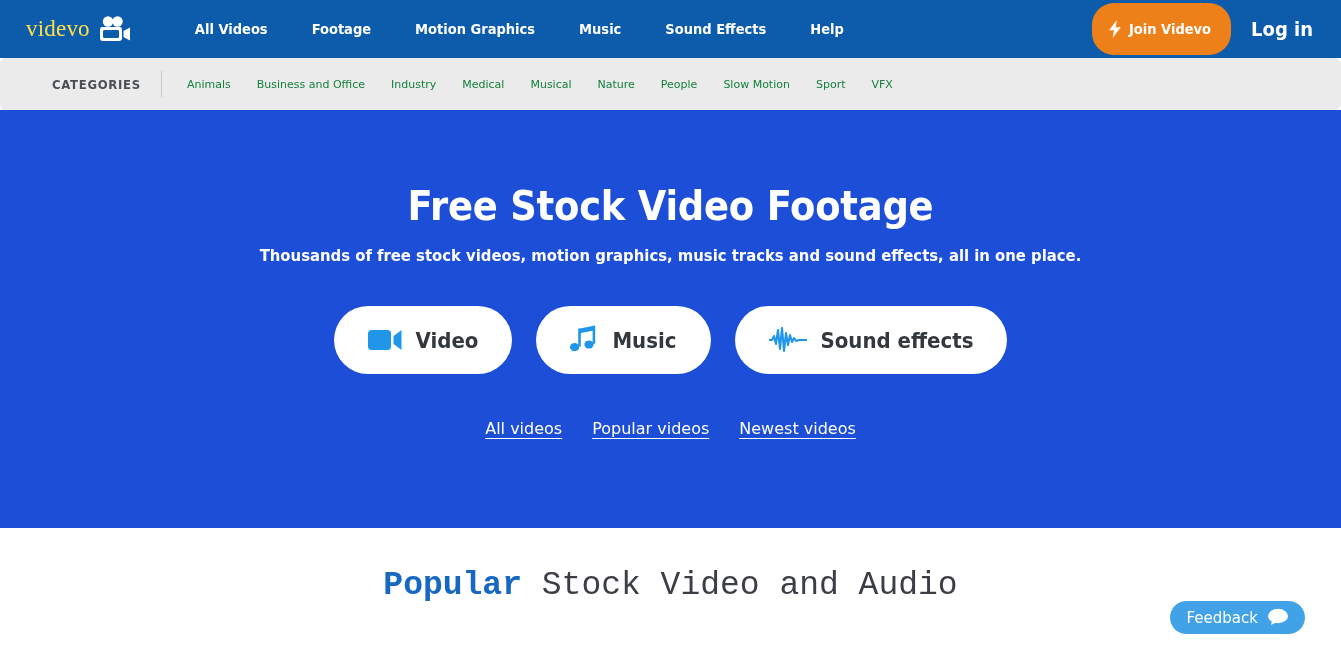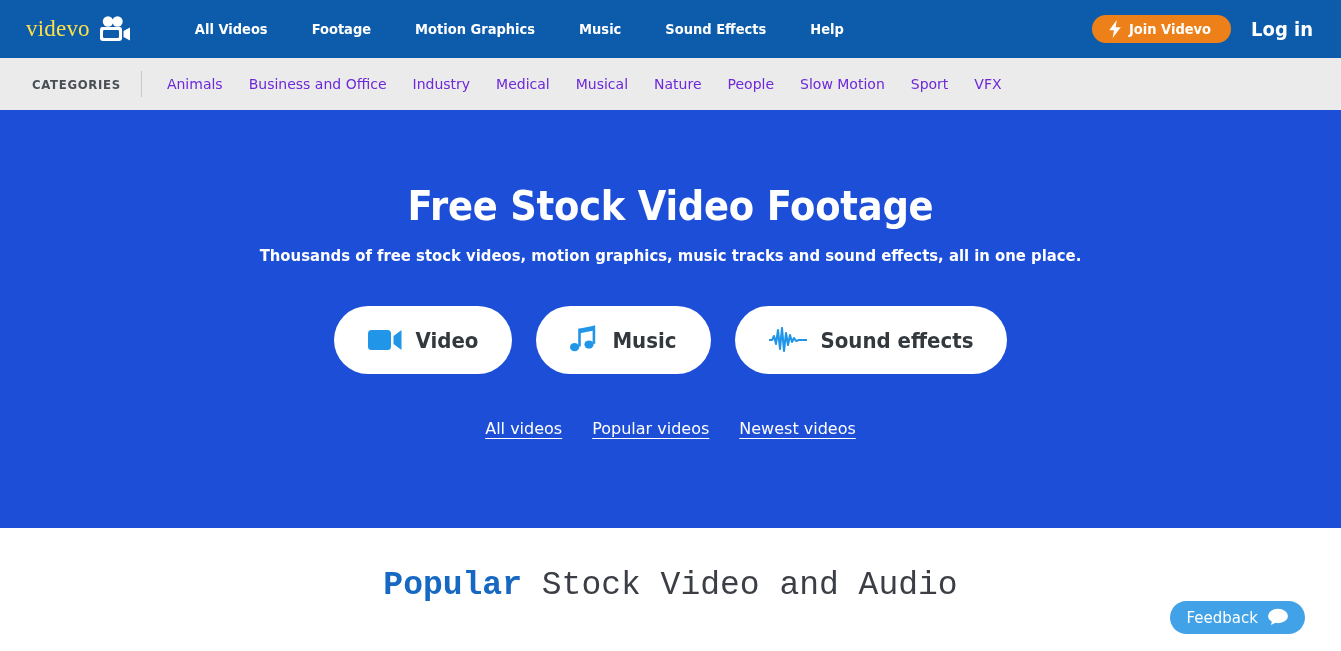--- a/index.html
+++ b/index.html
@@ -58,21 +58,21 @@
     margin-left: auto;
     display: flex;
     align-items: center;
     gap: 20px;
   }
   .join-btn {
     background: #ee8019;
     color: #ffffff;
     border: none;
     border-radius: 22px;
-    height: 28px;
+    height: 52px;
     padding: 0 20px 0 16px;
     font-size: 14.5px;
     font-weight: bold;
     display: flex;
     align-items: center;
     gap: 7px;
     cursor: pointer;
     font-family: "DejaVu Sans Condensed", "Liberation Sans", sans-serif;
   }
   .bolt { width: 14px; height: 18px; display: block; }
@@ -85,38 +85,39 @@
     padding-right: 6px;
     font-family: "DejaVu Sans Condensed", "Liberation Sans", sans-serif;
   }
 
   
   .catbar {
     height: 52px;
     background: #ebebeb;
     display: flex;
     align-items: center;
-    padding-left: 32px;
+    padding-left: 52px;
+    border-radius: 6px;
   }
   .cat-label {
     color: #4a4f54;
     font-size: 13px;
     font-weight: bold;
     letter-spacing: 0.7px;
     padding-right: 20px;
     border-right: 1px solid #c9c9c9;
     height: 26px;
     display: flex;
     align-items: center;
     font-family: "DejaVu Sans Condensed", "Liberation Sans", sans-serif;
   }
   .cat-items { display: flex; align-items: center; }
   .cat-item {
-    color: #6d28d9;
-    font-size: 14px;
+    color: #15803d;
+    font-size: 11px;
     text-decoration: none;
     padding: 0 13px;
     white-space: nowrap;
     cursor: pointer;
     font-family: "DejaVu Sans", sans-serif;
   }
   .cat-items .cat-item:first-child { padding-left: 25px; }
 
   
   .hero {

